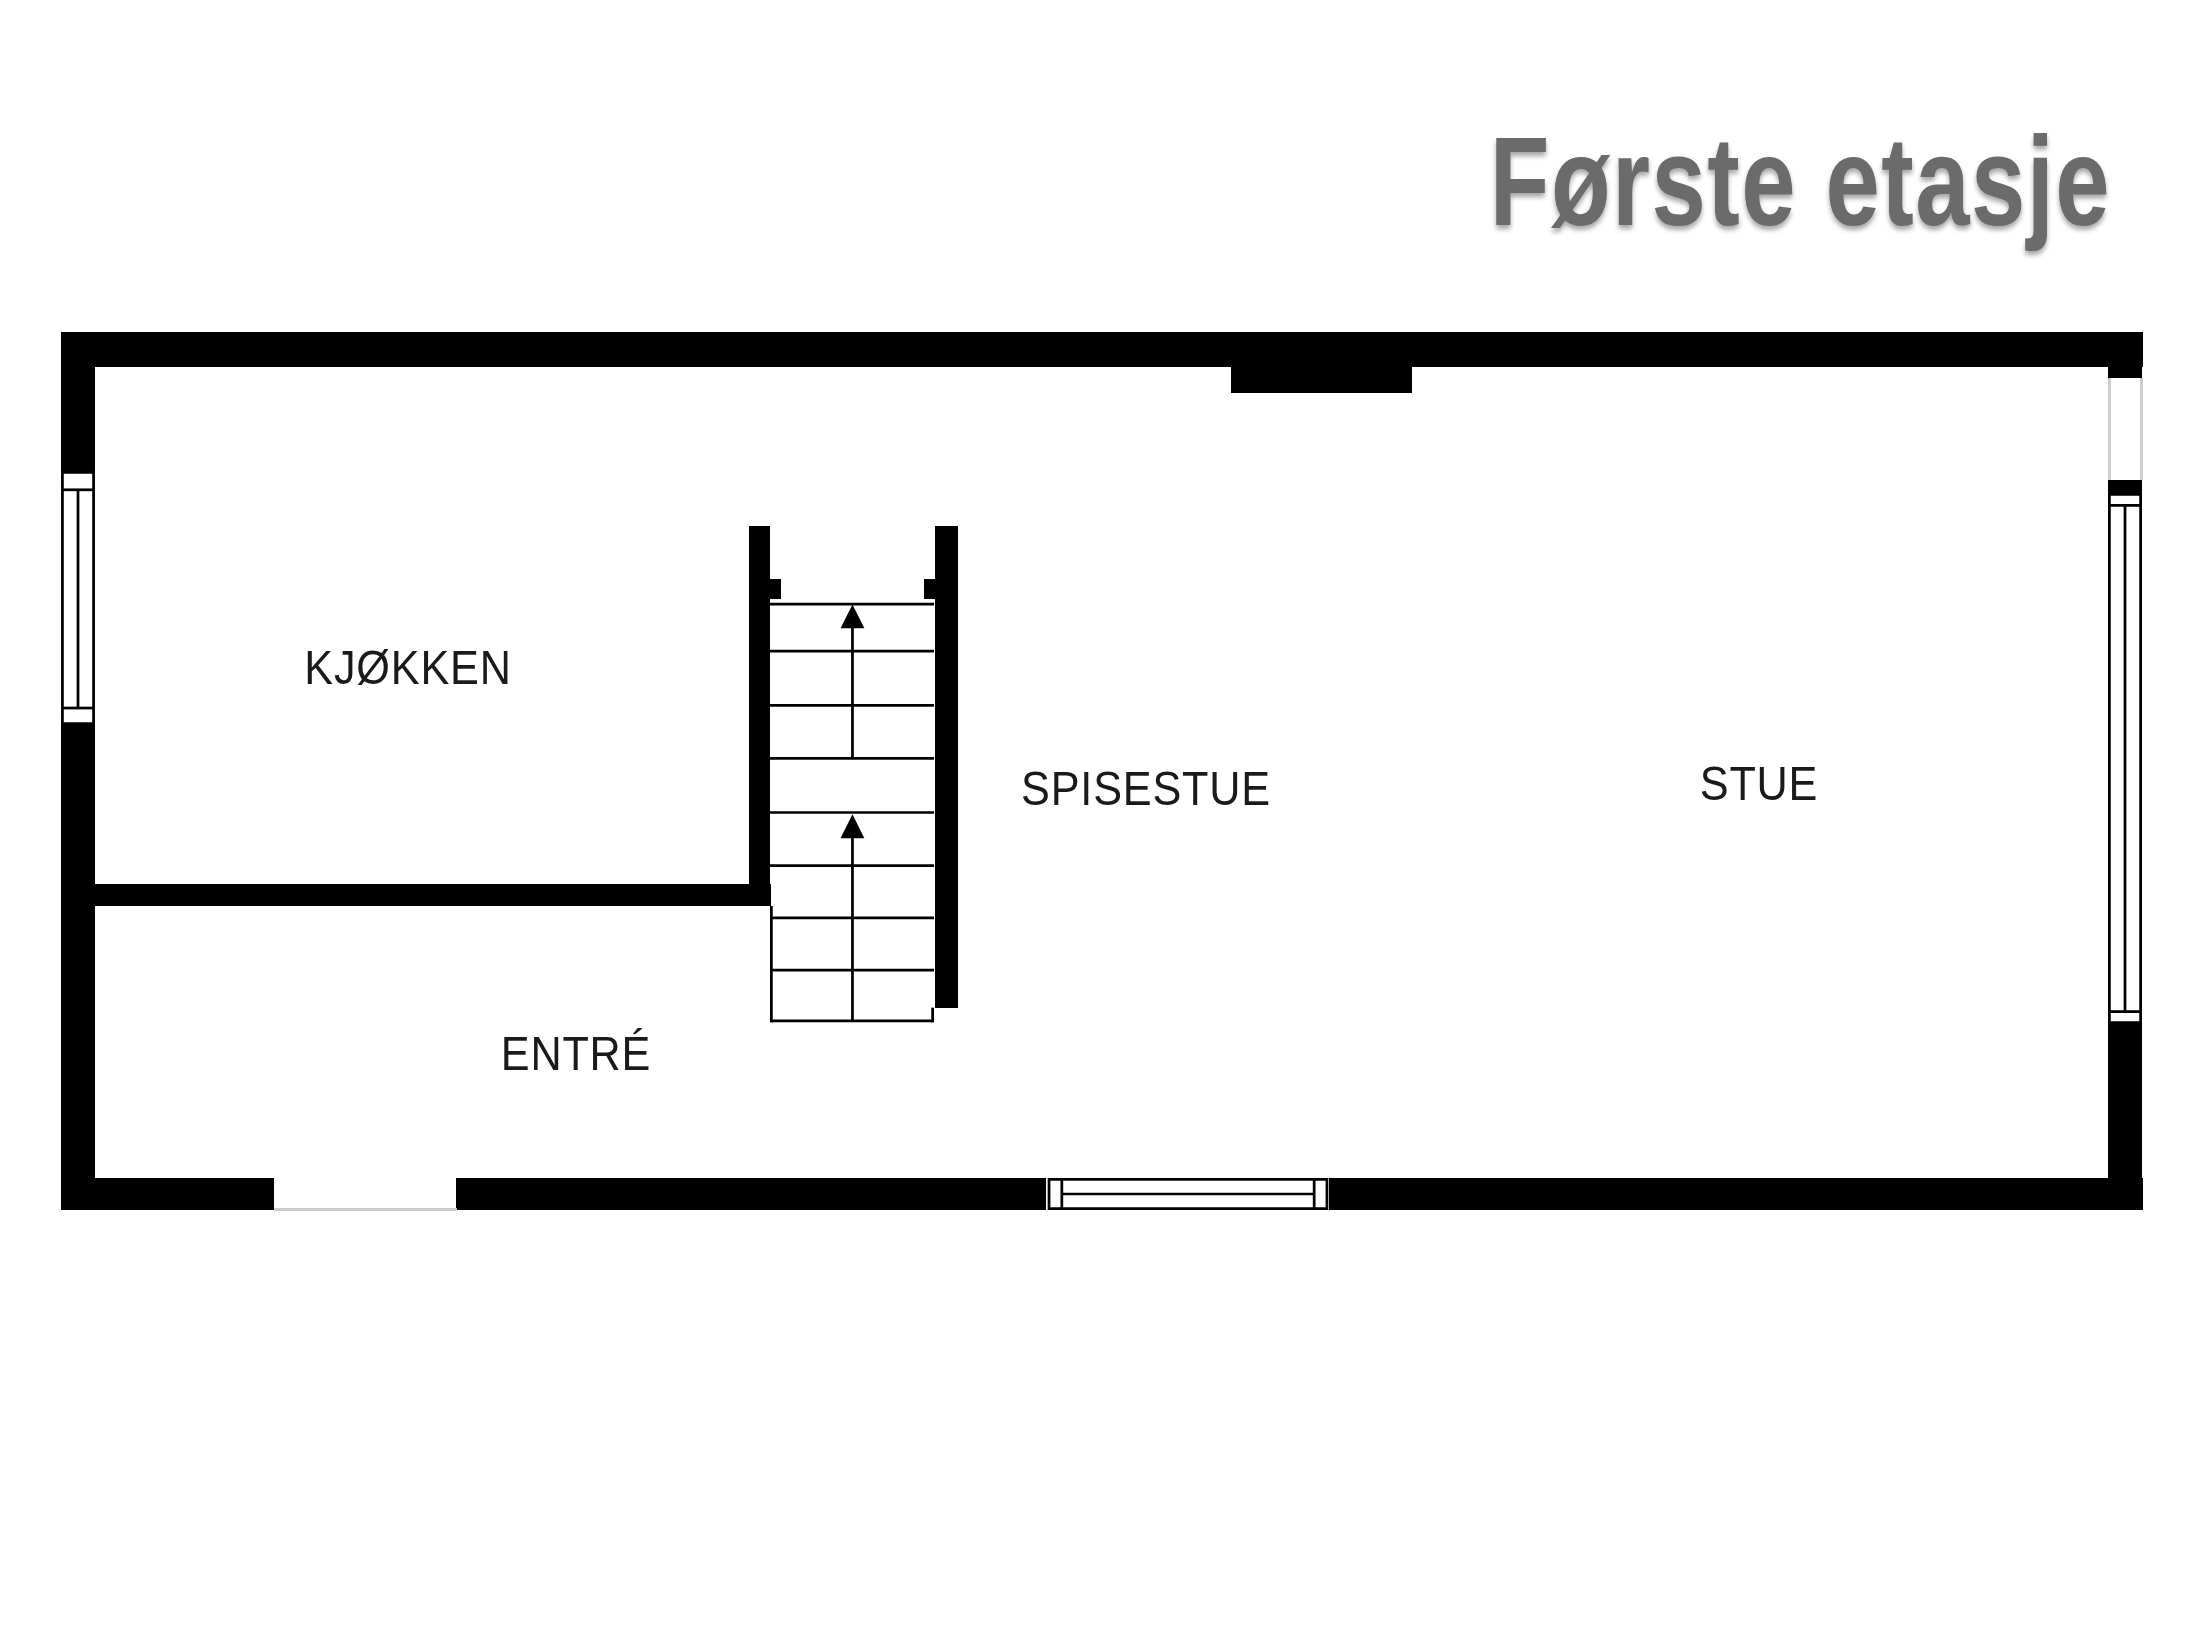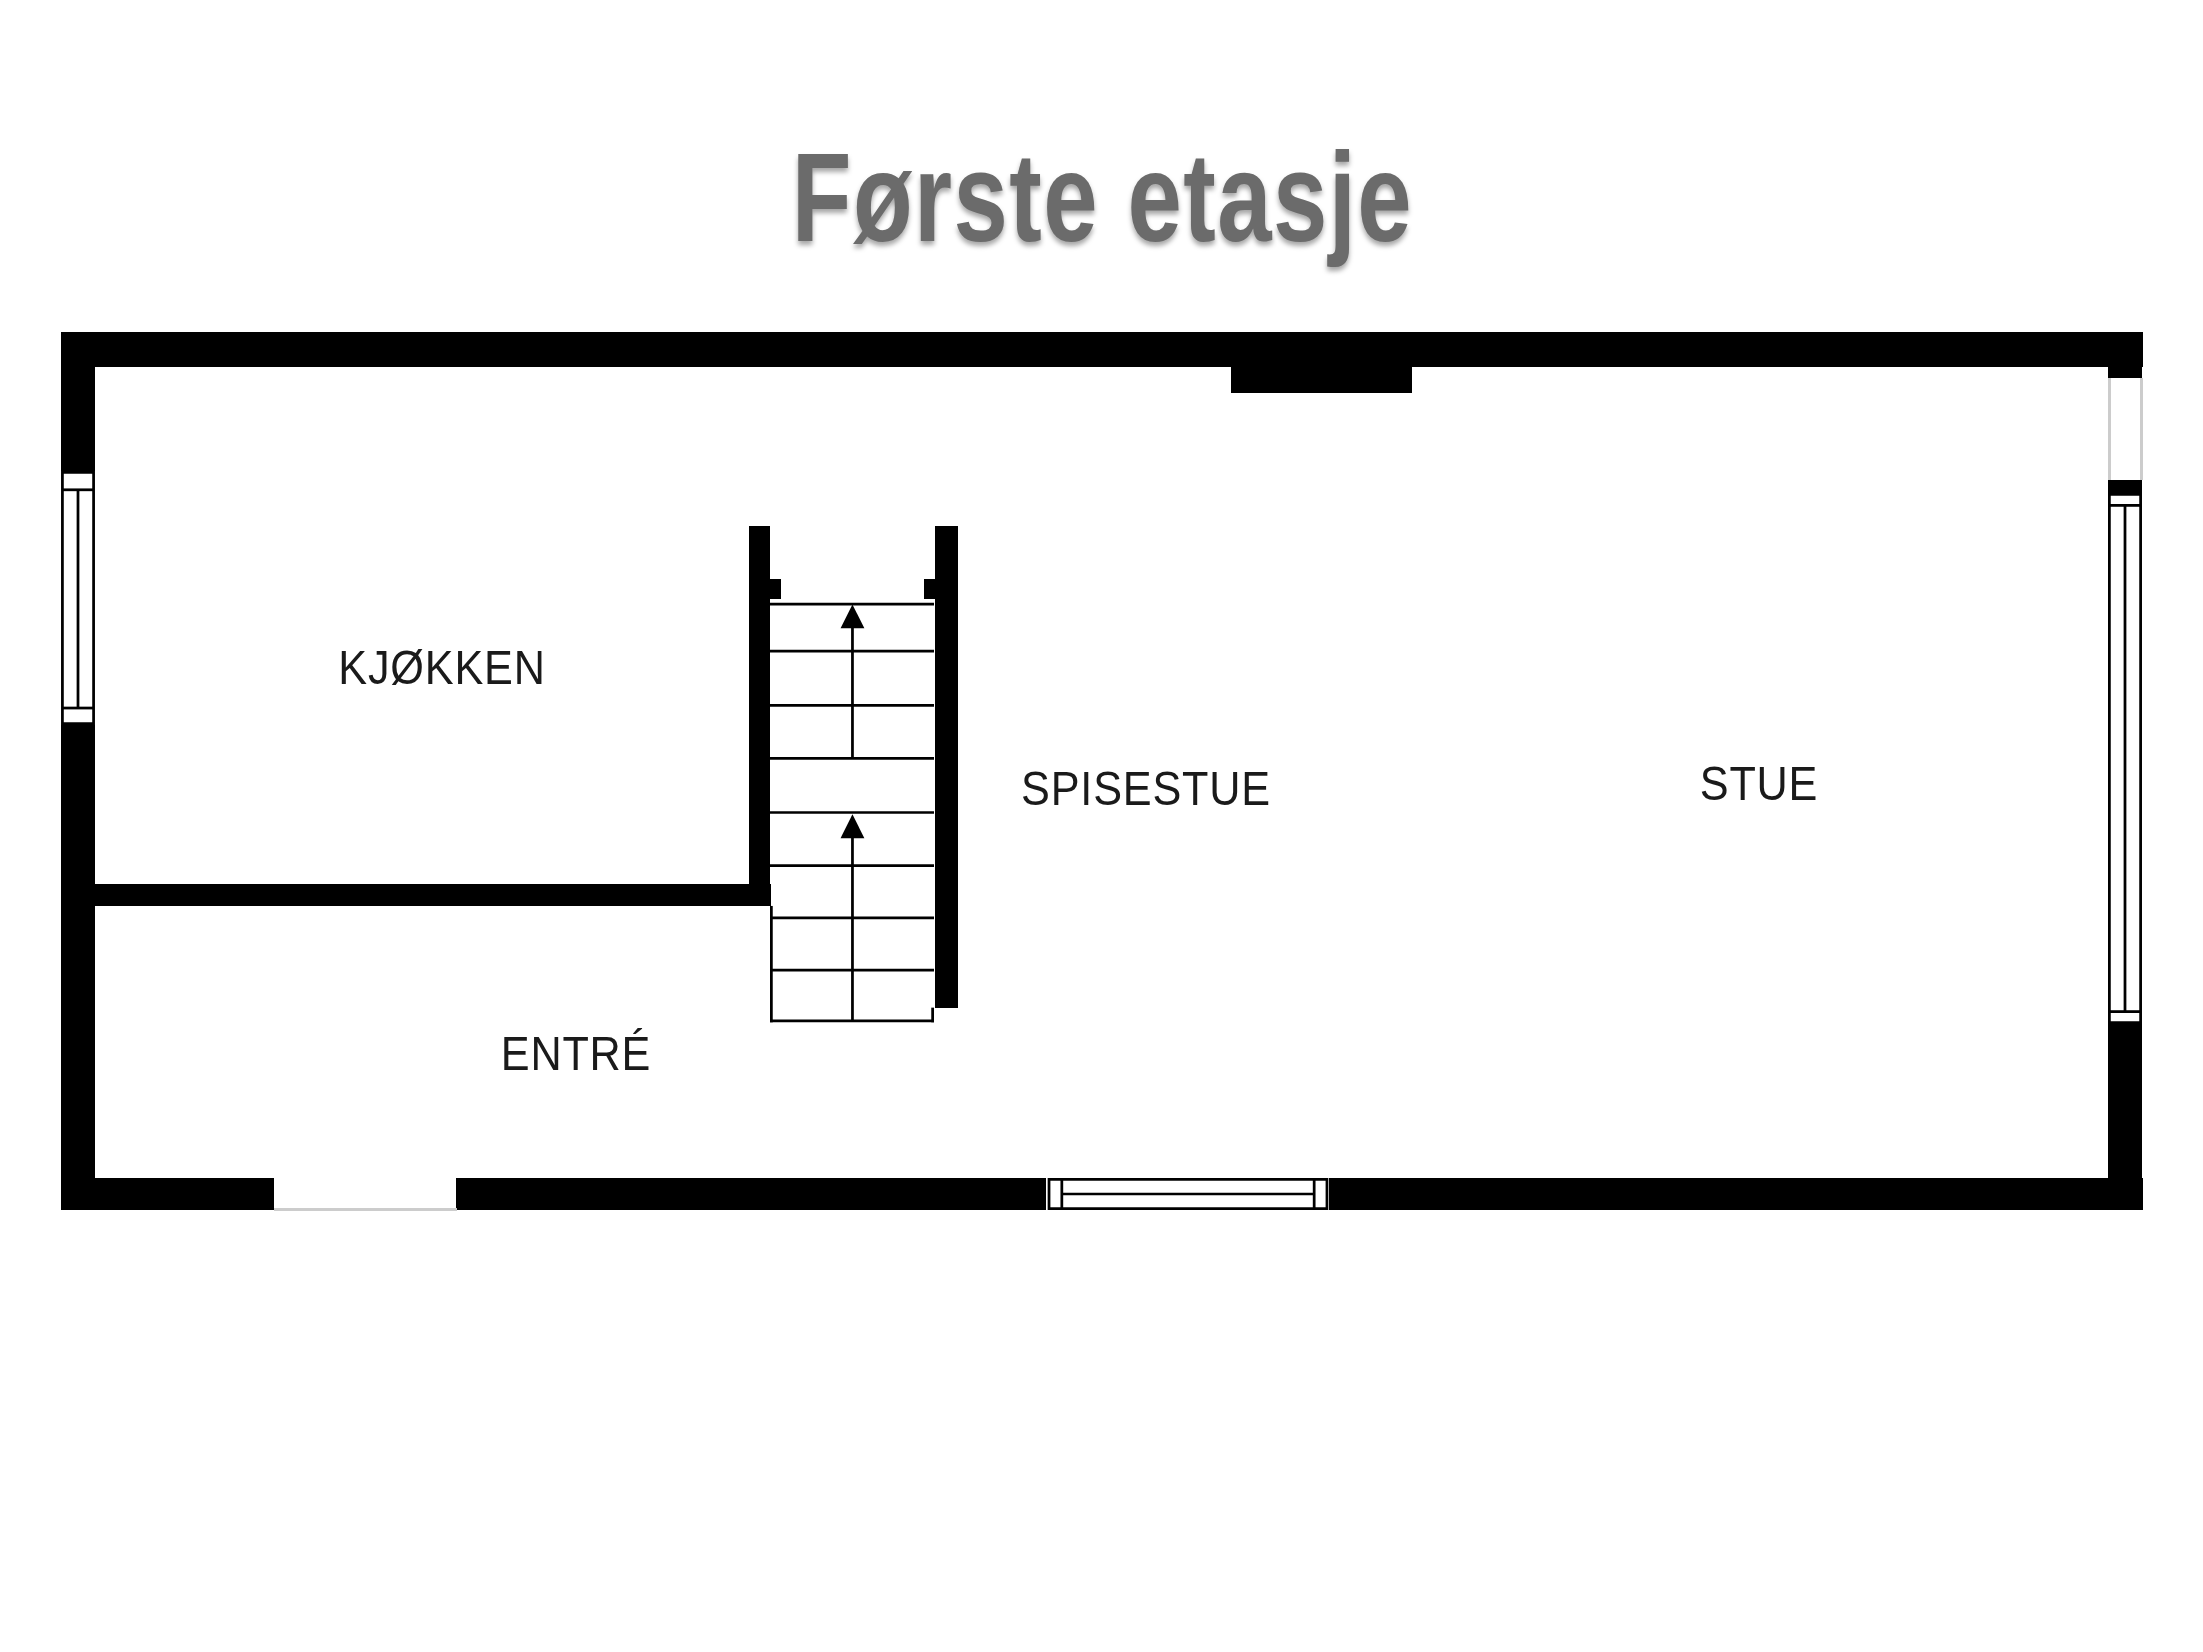--- a/index.html
+++ b/index.html
@@ -8,22 +8,21 @@
     width: 2204px;
     height: 1653px;
     background: #ffffff;
     overflow: hidden;
     font-family: "Liberation Sans", sans-serif;
   }
   .title-wrap {
     position: absolute;
     left: 0; top: 118px;
     width: 100%;
-    text-align: center;
-    margin-top: 16px;
+    text-align: right;
   }
   .title-text {
     display: inline-block;
     transform: scaleX(0.77);
     transform-origin: center;
     font-size: 127px;
     font-weight: 600;
     line-height: 1;
     color: #6b6b6b;
     letter-spacing: 1.8px;
@@ -140,21 +139,21 @@
       <line x1="1.5" y1="331" x2="1.5" y2="458" stroke="#000000" stroke-width="3"></line>
       <line x1="177.5" y1="442" x2="177.5" y2="458" stroke="#000000" stroke-width="3"></line>
 
       <line x1="90" y1="26" x2="90" y2="170" stroke="#000000" stroke-width="3"></line>
       <polygon points="90,2 77,28 103,28" fill="#000000"></polygon>
 
       <line x1="90" y1="255" x2="90" y2="456" stroke="#000000" stroke-width="3"></line>
       <polygon points="90,231 77,257 103,257" fill="#000000"></polygon>
     </svg>
 
-    <div class="room-label" style="left:442px; top:668px;">
+    <div class="room-label" style="left:408px; top:668px;">
       <span>KJØKKEN</span>
     </div>
     <div class="room-label" style="left:1146px; top:789px;text-align:right;">
       <span>SPISESTUE</span>
     </div>
     <div class="room-label" style="left:1759px; top:784px;">
       <span>STUE</span>
     </div>
     <div class="room-label" style="left:576px; top:1054px;">
       <span>ENTRÉ</span>

